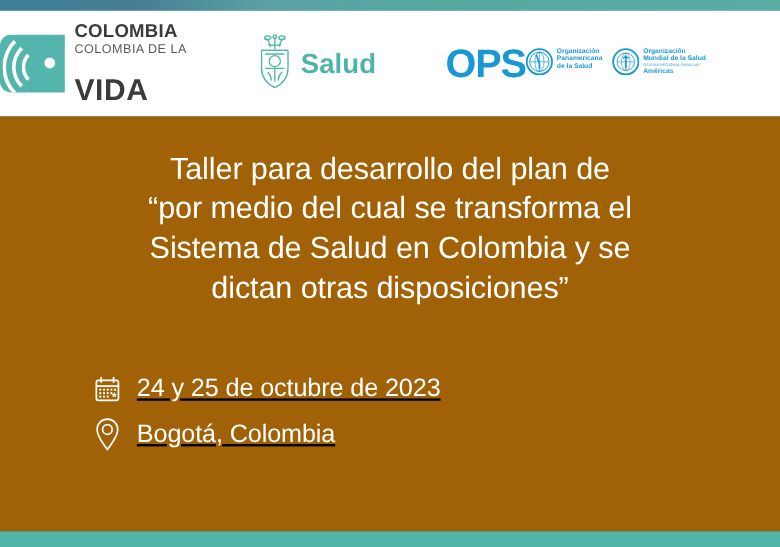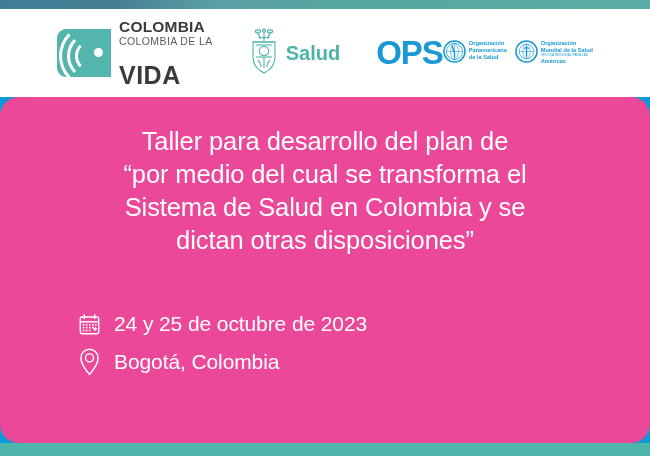--- a/index.html
+++ b/index.html
@@ -29,22 +29,21 @@
 
   
   .logo-header {
     position: absolute;
     top: 9px; left: 0;
     width: 650px;
     height: 88px;
     background: #ffffff;
     display: flex;
     align-items: center;
-    justify-content: center;
-    gap: 36px;
+    gap: 58px;
   }
 
   
   .logo-colombia {
     display: flex;
     align-items: center;
     gap: 8px;
   }
   .col-mark {
     position: relative;
@@ -97,21 +96,21 @@
     margin-top: 16px;
   }
 
   
   .logo-salud {
     display: flex;
     align-items: center;
     gap: 7px;
   }
   .salud-text {
-    font-size: 20px;
+    font-size: 23px;
     font-weight: bold;
     color: #4cb4a8;
   }
 
   
   .logo-ops {
     display: flex;
     flex-direction: row;
     align-items: center;
   }
@@ -150,42 +149,42 @@
   .ops-label .amer {
     display: block;
   }
 
   
   .body-blue {
     position: absolute;
     top: 97px; left: 0;
     width: 650px;
     height: 346px;
-    background: #ec4899;
-    border-radius: 19px;
+    background: #a16207;
   }
 
   .title-block {
     position: absolute;
     top: 28px;
     left: 0;
     width: 650px;
     text-align: center;
     color: #ffffff;
     font-size: 25.5px;
     line-height: 1.29;
     font-weight: normal;
     letter-spacing: -0.1px;
   }
   .title-block .tline { display: block; white-space: nowrap; }
 
   .meta-list {
     position: absolute;
     top: 208px;
     left: 76px;
+    text-decoration: underline;
   }
   .meta-row {
     display: flex;
     align-items: center;
     gap: 12px;
     height: 38px;
   }
   .meta-icon {
     width: 26px;
     height: 28px;

